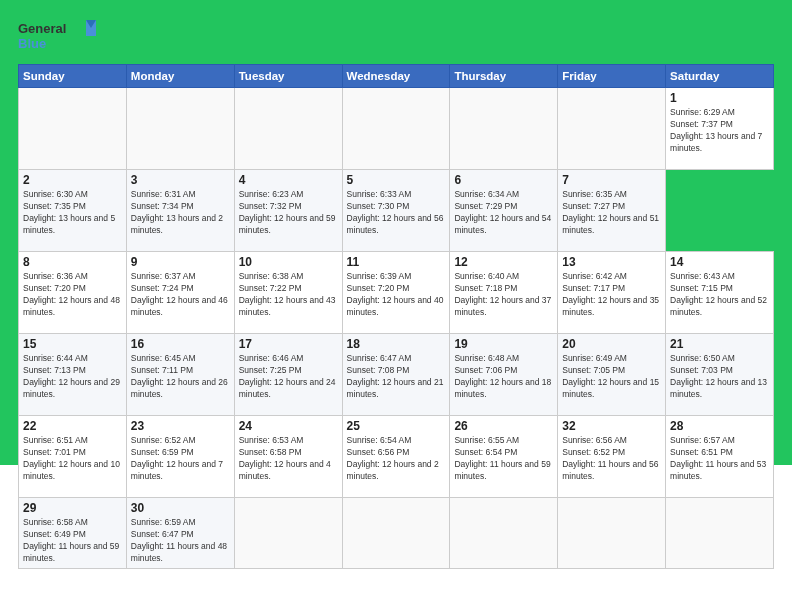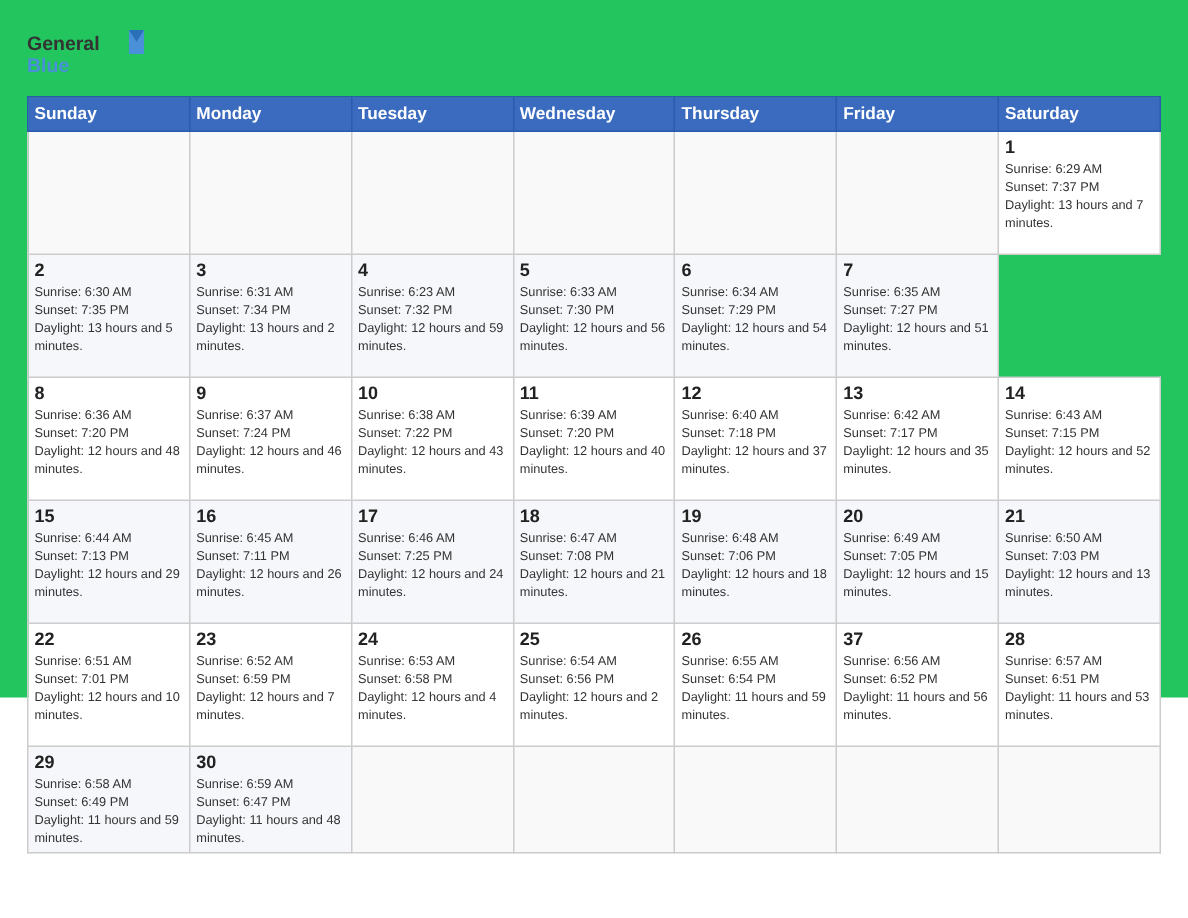--- a/index.html
+++ b/index.html
@@ -333,21 +333,21 @@
       </td>
           <td>
         <span class="day-number">26</span>
         <div class="day-info">
           <span>Sunrise: 6:55 AM</span><br>
           <span>Sunset: 6:54 PM</span><br>
           <span>Daylight: 11 hours and 59 minutes.</span>
         </div>
       </td>
           <td>
-        <span class="day-number">37</span>
+        <span class="day-number">32</span>
         <div class="day-info">
           <span>Sunrise: 6:56 AM</span><br>
           <span>Sunset: 6:52 PM</span><br>
           <span>Daylight: 11 hours and 56 minutes.</span>
         </div>
       </td>
           <td>
         <span class="day-number">28</span>
         <div class="day-info">
           <span>Sunrise: 6:57 AM</span><br>

